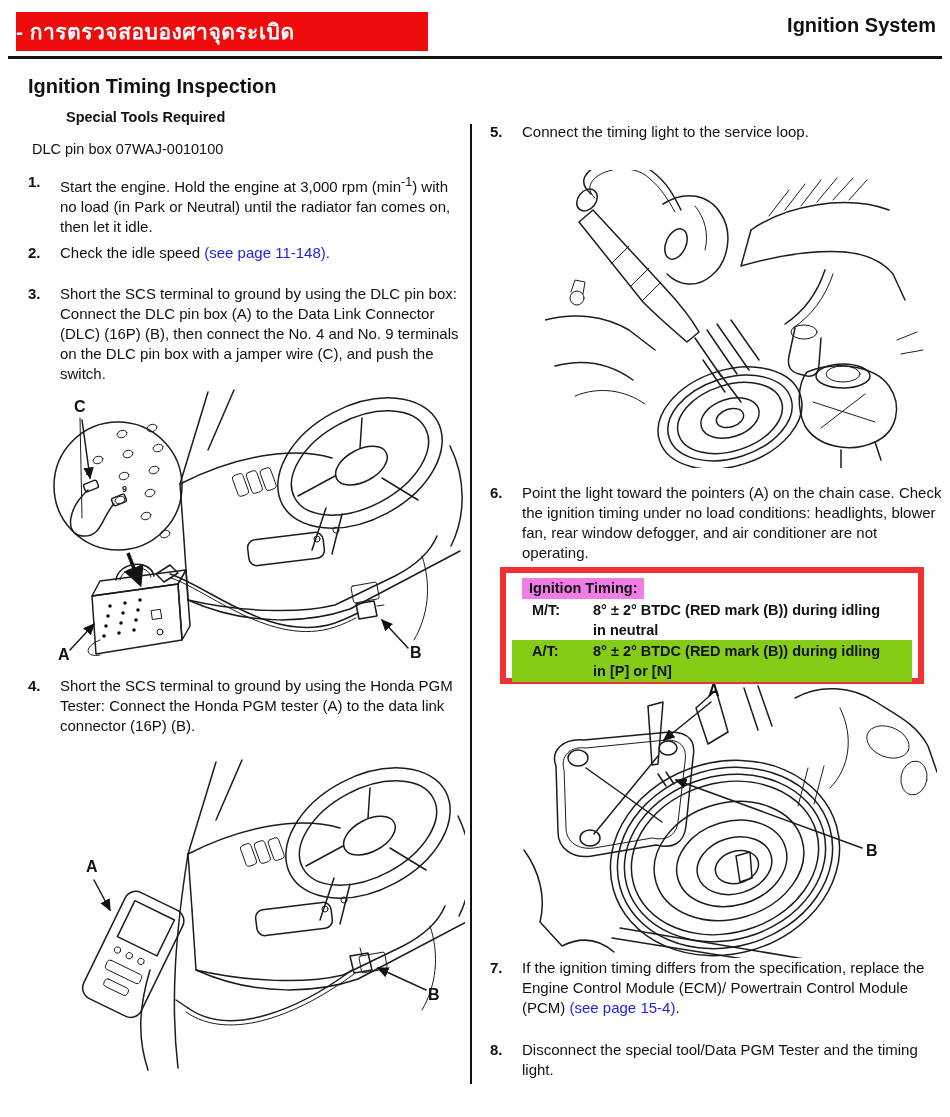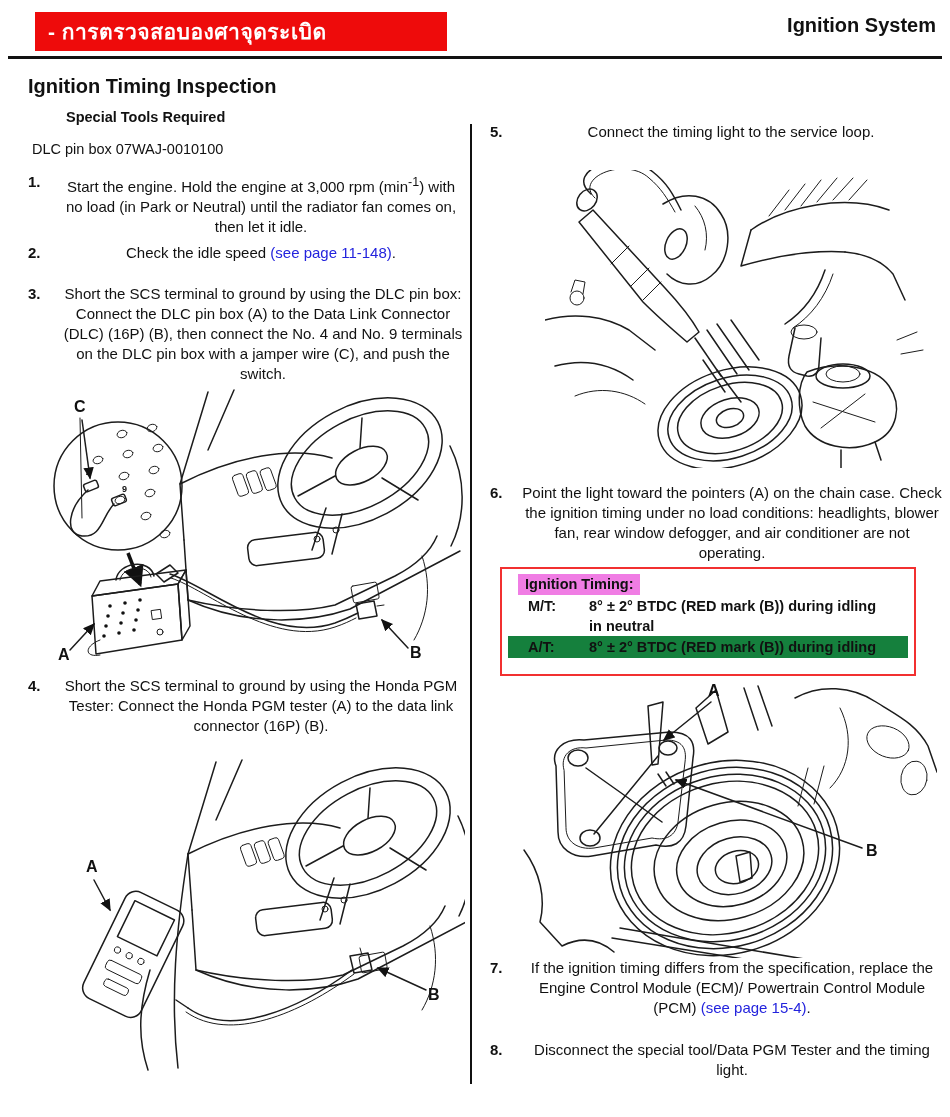--- a/index.html
+++ b/index.html
@@ -6,43 +6,43 @@
   .page {
     position:relative; width:950px; height:1117px; background:#ffffff;
     font-family:"Liberation Sans","DejaVu Sans",sans-serif; color:#111;
     overflow:hidden;
   }
   .abs { position:absolute; }
 
   
   .banner {
     left:16px; top:12px; width:412px; height:39px;
-    display:flex; align-items:center; padding-left:13px; box-sizing:border-box;
-    color:#fff; font-weight:bold; font-size:21px; letter-spacing:.5px;margin-left:19px;
+    display:flex; align-items:center; box-sizing:border-box;
+    color:#fff; font-weight:bold; font-size:21px; letter-spacing:.5px;
   }
   .hdr-title { top:14px; right:14px; font-weight:bold; font-size:20px; }
   .hdr-rule { left:8px; top:56px; width:934px; height:3px; background:#111; }
 
   .section-title { left:28px; top:75px; font-weight:bold; font-size:20px; }
 
   .tools-h { left:28px; top:109px; font-weight:bold; font-size:14.5px;margin-left:38px; }
   .tools-i { left:32px; top:141px; font-size:14.5px; }
 
   
   .step { display:flex; font-size:15px; line-height:20px; }
   .step .num { font-weight:bold; width:32px; flex:0 0 32px; }
-  .step .stext { flex:1;text-align:center; }
+  .step .stext { flex:1; }
   .plink { color:#2323dd; }
 
   .vdivider { left:470px; top:124px; width:2px; height:960px; background:#111; }
 
   
   .specbox {
     left:500px; top:567px; width:412px; height:105px;
-    border:2px solid #701a75; box-sizing:content-box;
+    border:6px solid #701a75; box-sizing:content-box;
     font-weight:bold; font-size:14.5px; line-height:20px;
   }
   .spec-title-row { margin:5px 0 1px 16px; }
   .spec-chip { display:inline-block; padding:0px 7px 1px 7px; }
   .spec-row { display:flex; margin:0 6px; padding:0 0 0 20px; box-sizing:border-box;gap:13px; }
   .spec-row .spec-label { width:48px; flex:0 0 48px; }
   .spec-row.at { padding-top:1px; padding-bottom:1px; }
 
   svg { display:block; }
   svg * { vector-effect:non-scaling-stroke; }
@@ -312,24 +312,25 @@
     <div class="spec-title-row">
       <span class="spec-chip" style="background:#f07de4;">Ignition Timing:</span>
     </div>
     <div class="spec-row">
       <span class="spec-label">M/T:</span>
       <div class="spec-text">
         <div>8° ± 2° BTDC (RED mark (B)) during idling</div>
         <div>in neutral</div>
       </div>
     </div>
-    <div class="spec-row at" style="background:#15803d;">
+    <div class="spec-row at" style="background:#84cc16;">
       <span class="spec-label">A/T:</span>
       <div class="spec-text">
         <div>8° ± 2° BTDC (RED mark (B)) during idling</div>
+        <div>in [P] or [N]</div>
       </div>
     </div>
   </div>
 
   <svg class="abs" style="left:500px; top:680px;" width="437" height="278" viewBox="0 0 437 278">
     <defs>
       <marker id="ah4" markerWidth="9" markerHeight="8" refX="7" refY="3.5" orient="auto">
           <path d="M0,0 L8,3.5 L0,7 z" fill="#111"></path>
         </marker>
     </defs>

